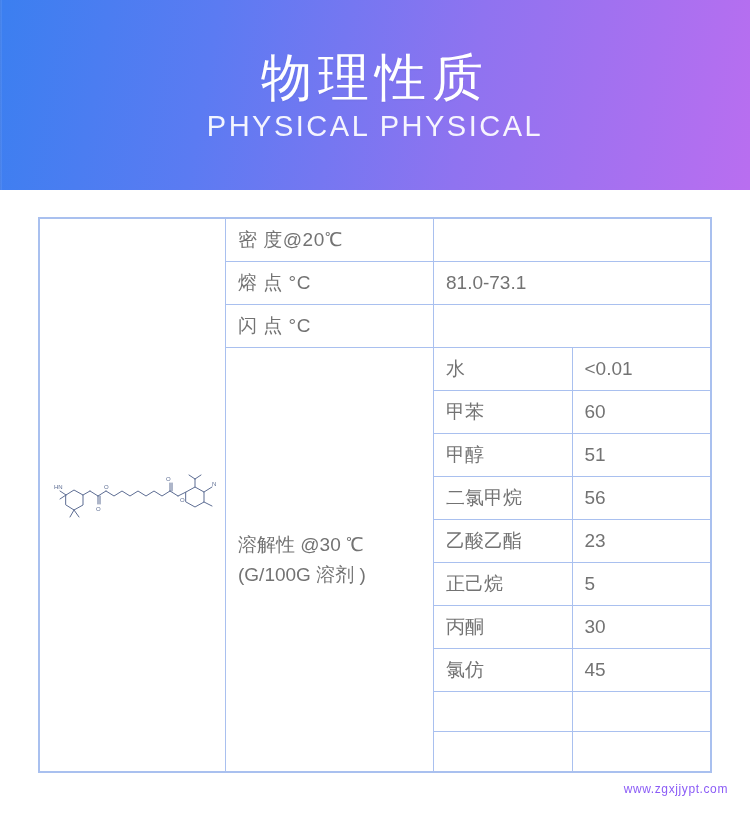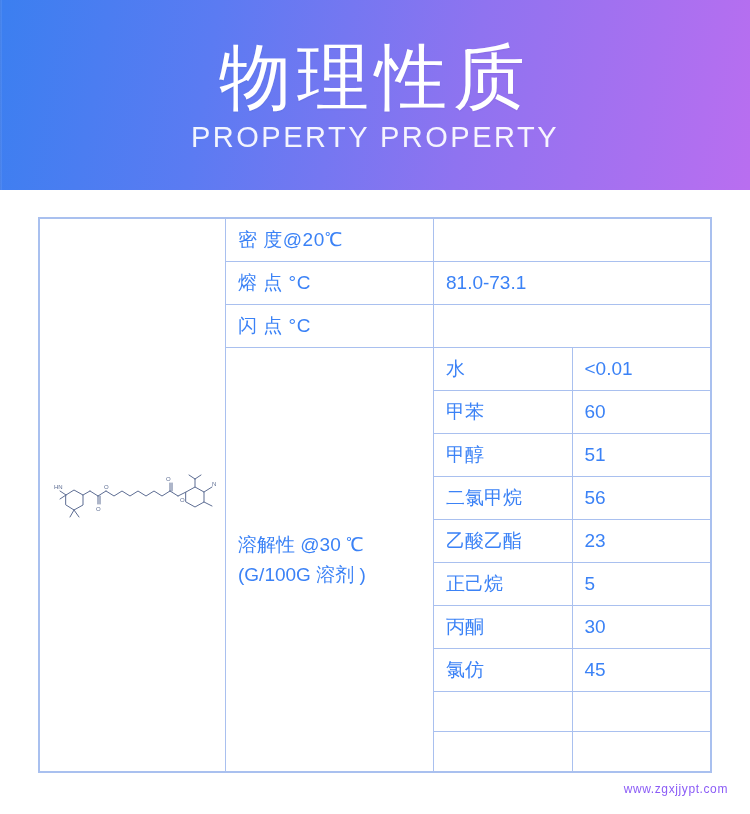--- a/index.html
+++ b/index.html
@@ -46,21 +46,21 @@
     height: 100%;
     display: flex;
     flex-direction: column;
     align-items: center;
     justify-content: center;
     padding-top: 4px;
     box-sizing: border-box;
   }
   .banner-title {
     color: #ffffff;
-    font-size: 72px;
+    font-size: 51px;
     letter-spacing: 6px;
     line-height: 1.05;
     font-weight: normal;
     text-align: center;
     margin: 0 0 6px 0;
     text-shadow: 0 1px 2px rgba(0,0,0,0.05);
   }
   .banner-subtitle {
     color: rgba(255,255,255,0.92);
     font-size: 29px;
@@ -78,21 +78,21 @@
     border: 1px solid #a9c0ef;
     box-sizing: border-box;
   }
   table.spec {
     border-collapse: collapse;
     width: 100%;
     table-layout: fixed;
   }
   table.spec td {
     border: 1px solid #a9c0ef;
-    color: #3b82f6;
+    color: #737373;
     font-size: 19px;
     padding: 8px 12px;
     vertical-align: middle;
     height: 40px;
     box-sizing: border-box;
   }
   td.struct-cell {
     width: 186px;
     border-left: none;
     border-top: none;
@@ -152,21 +152,21 @@
 </style>
 </head>
 <body>
 
 <div class="page">
 
   <div class="banner">
     <div class="banner-stripes"></div>
     <div class="banner-inner">
       <h1 class="banner-title">物理性质</h1>
-      <div class="banner-subtitle">PROPERTY PROPERTY</div>
+      <div class="banner-subtitle">PHYSICAL PHYSICAL</div>
     </div>
   </div>
 
   <div class="table-wrap">
     <table class="spec">
       <tbody>
         <tr>
           <td class="struct-cell" rowspan="13">
             <svg class="struct-svg" width="178" height="70" viewBox="0 0 178 70">
               <g stroke="#5d6d93" stroke-width="1" fill="none" stroke-linecap="round" stroke-linejoin="round">

